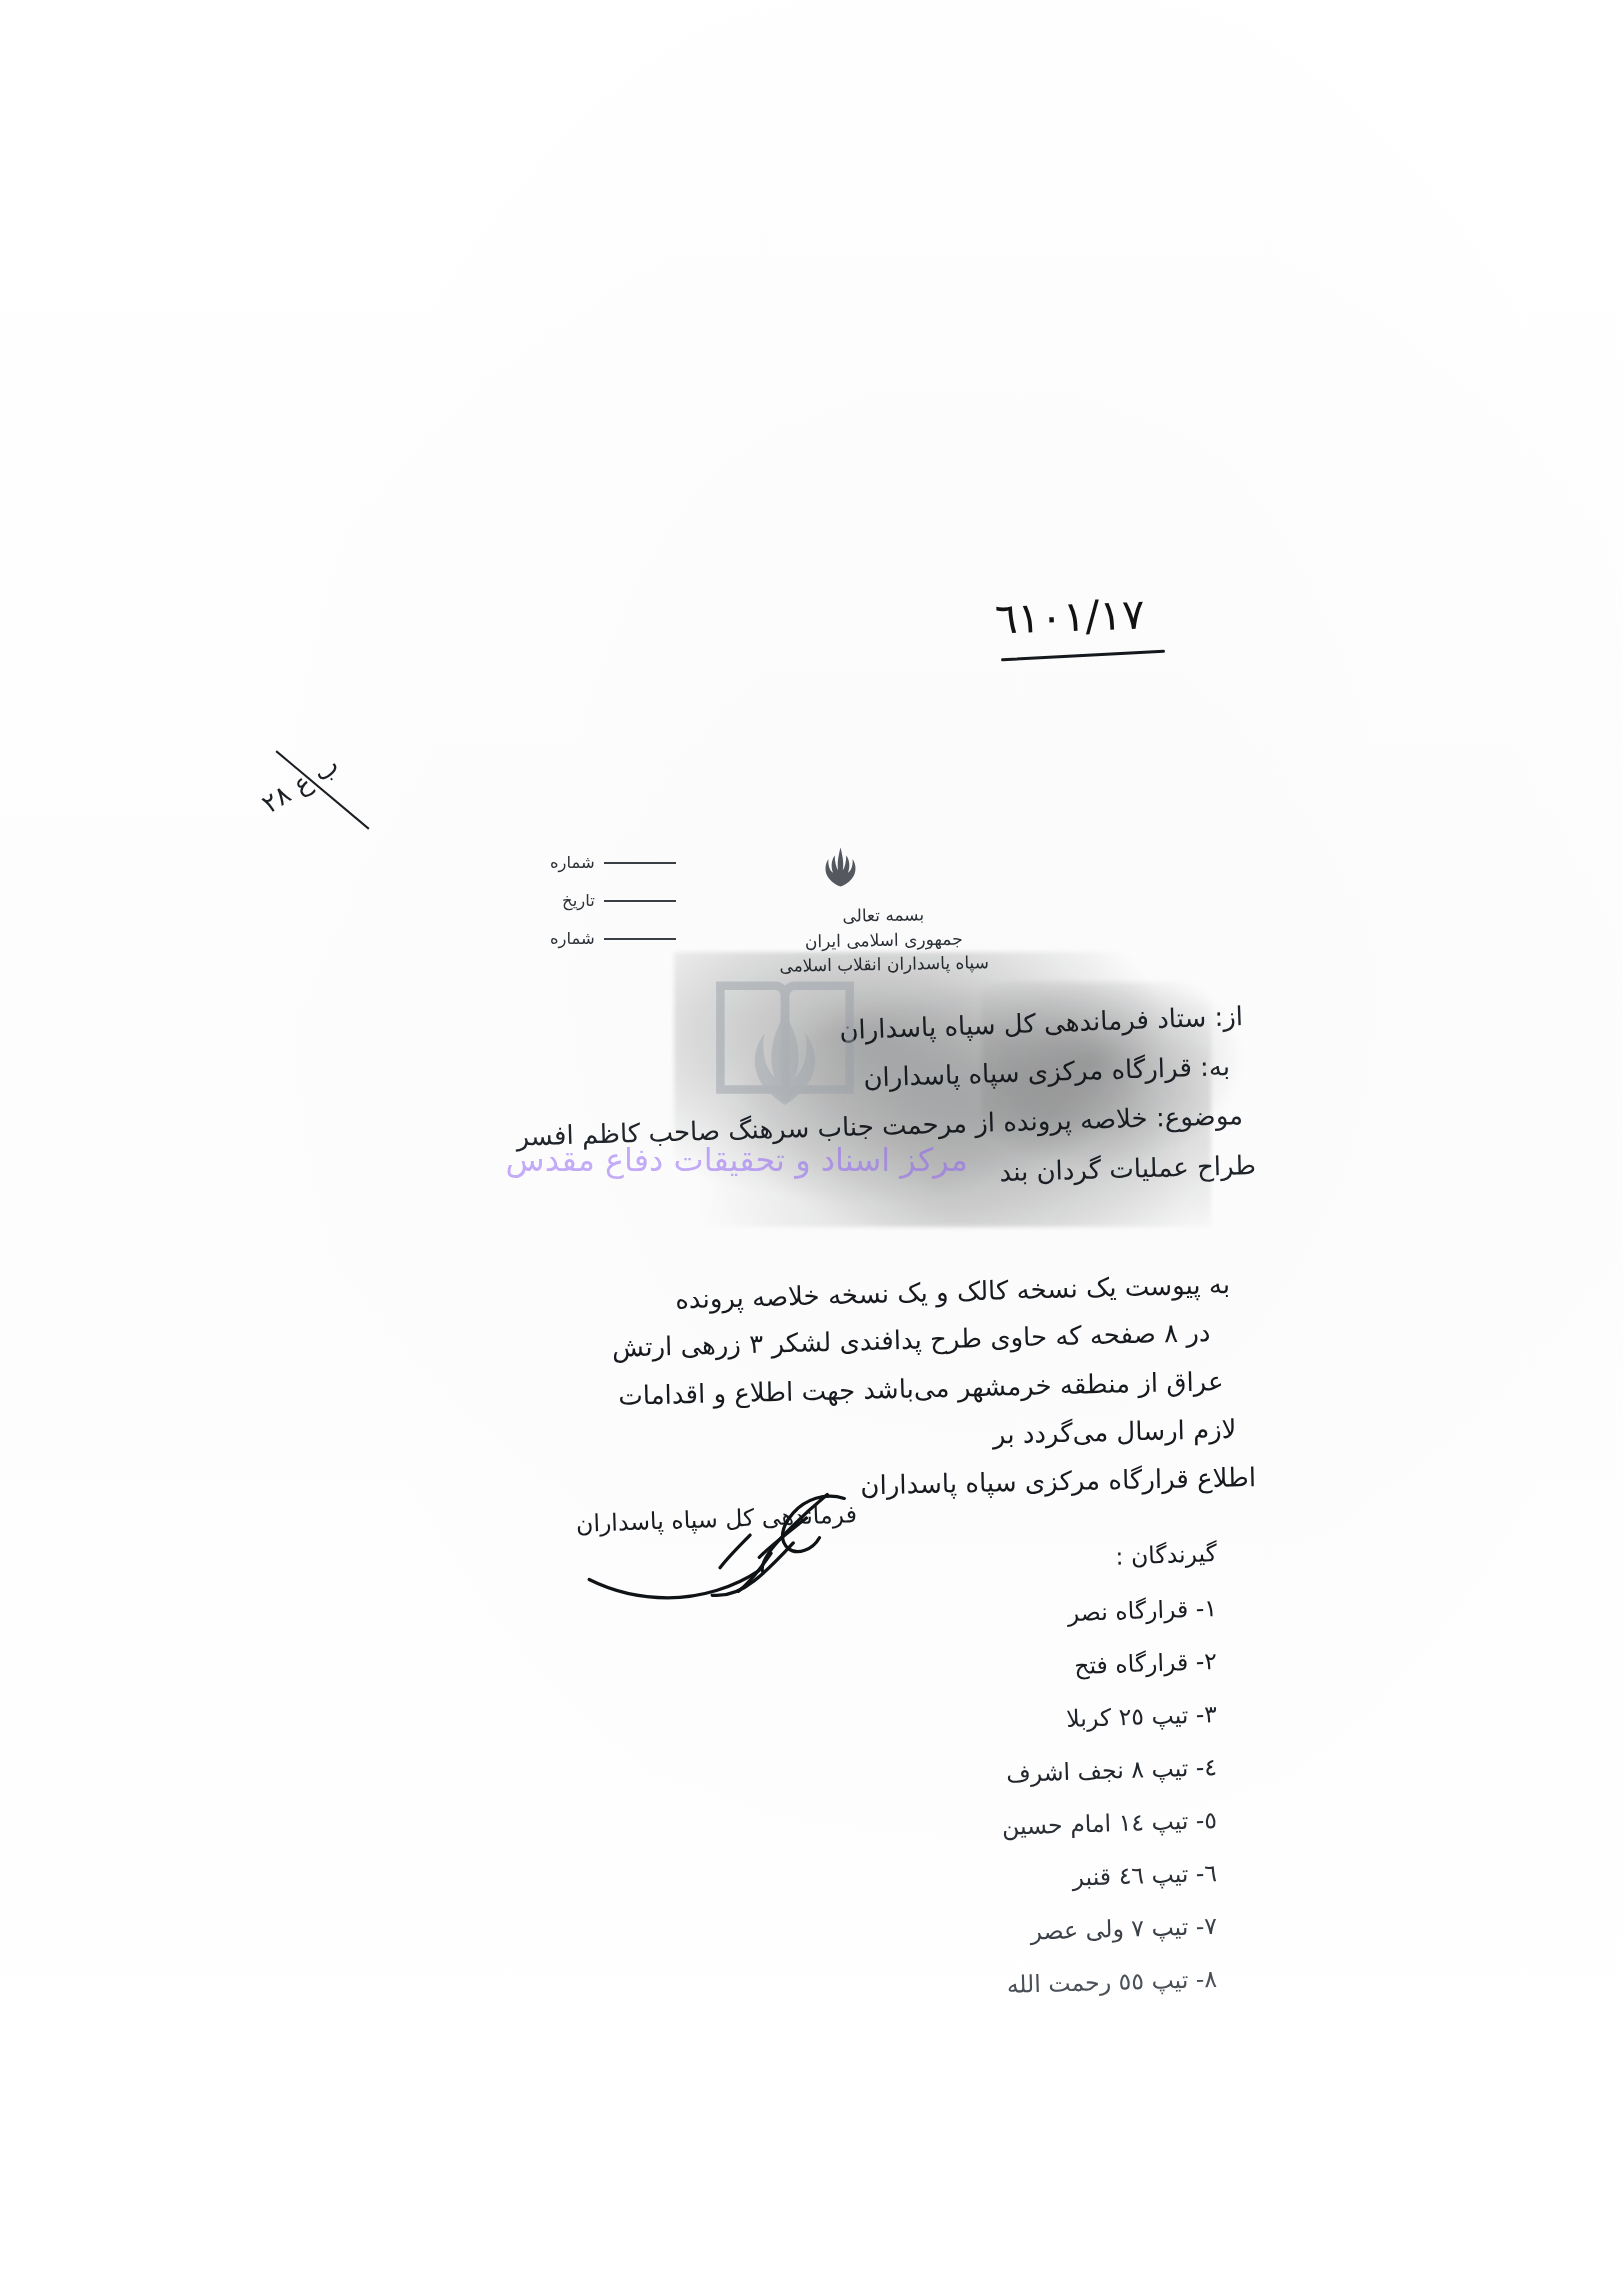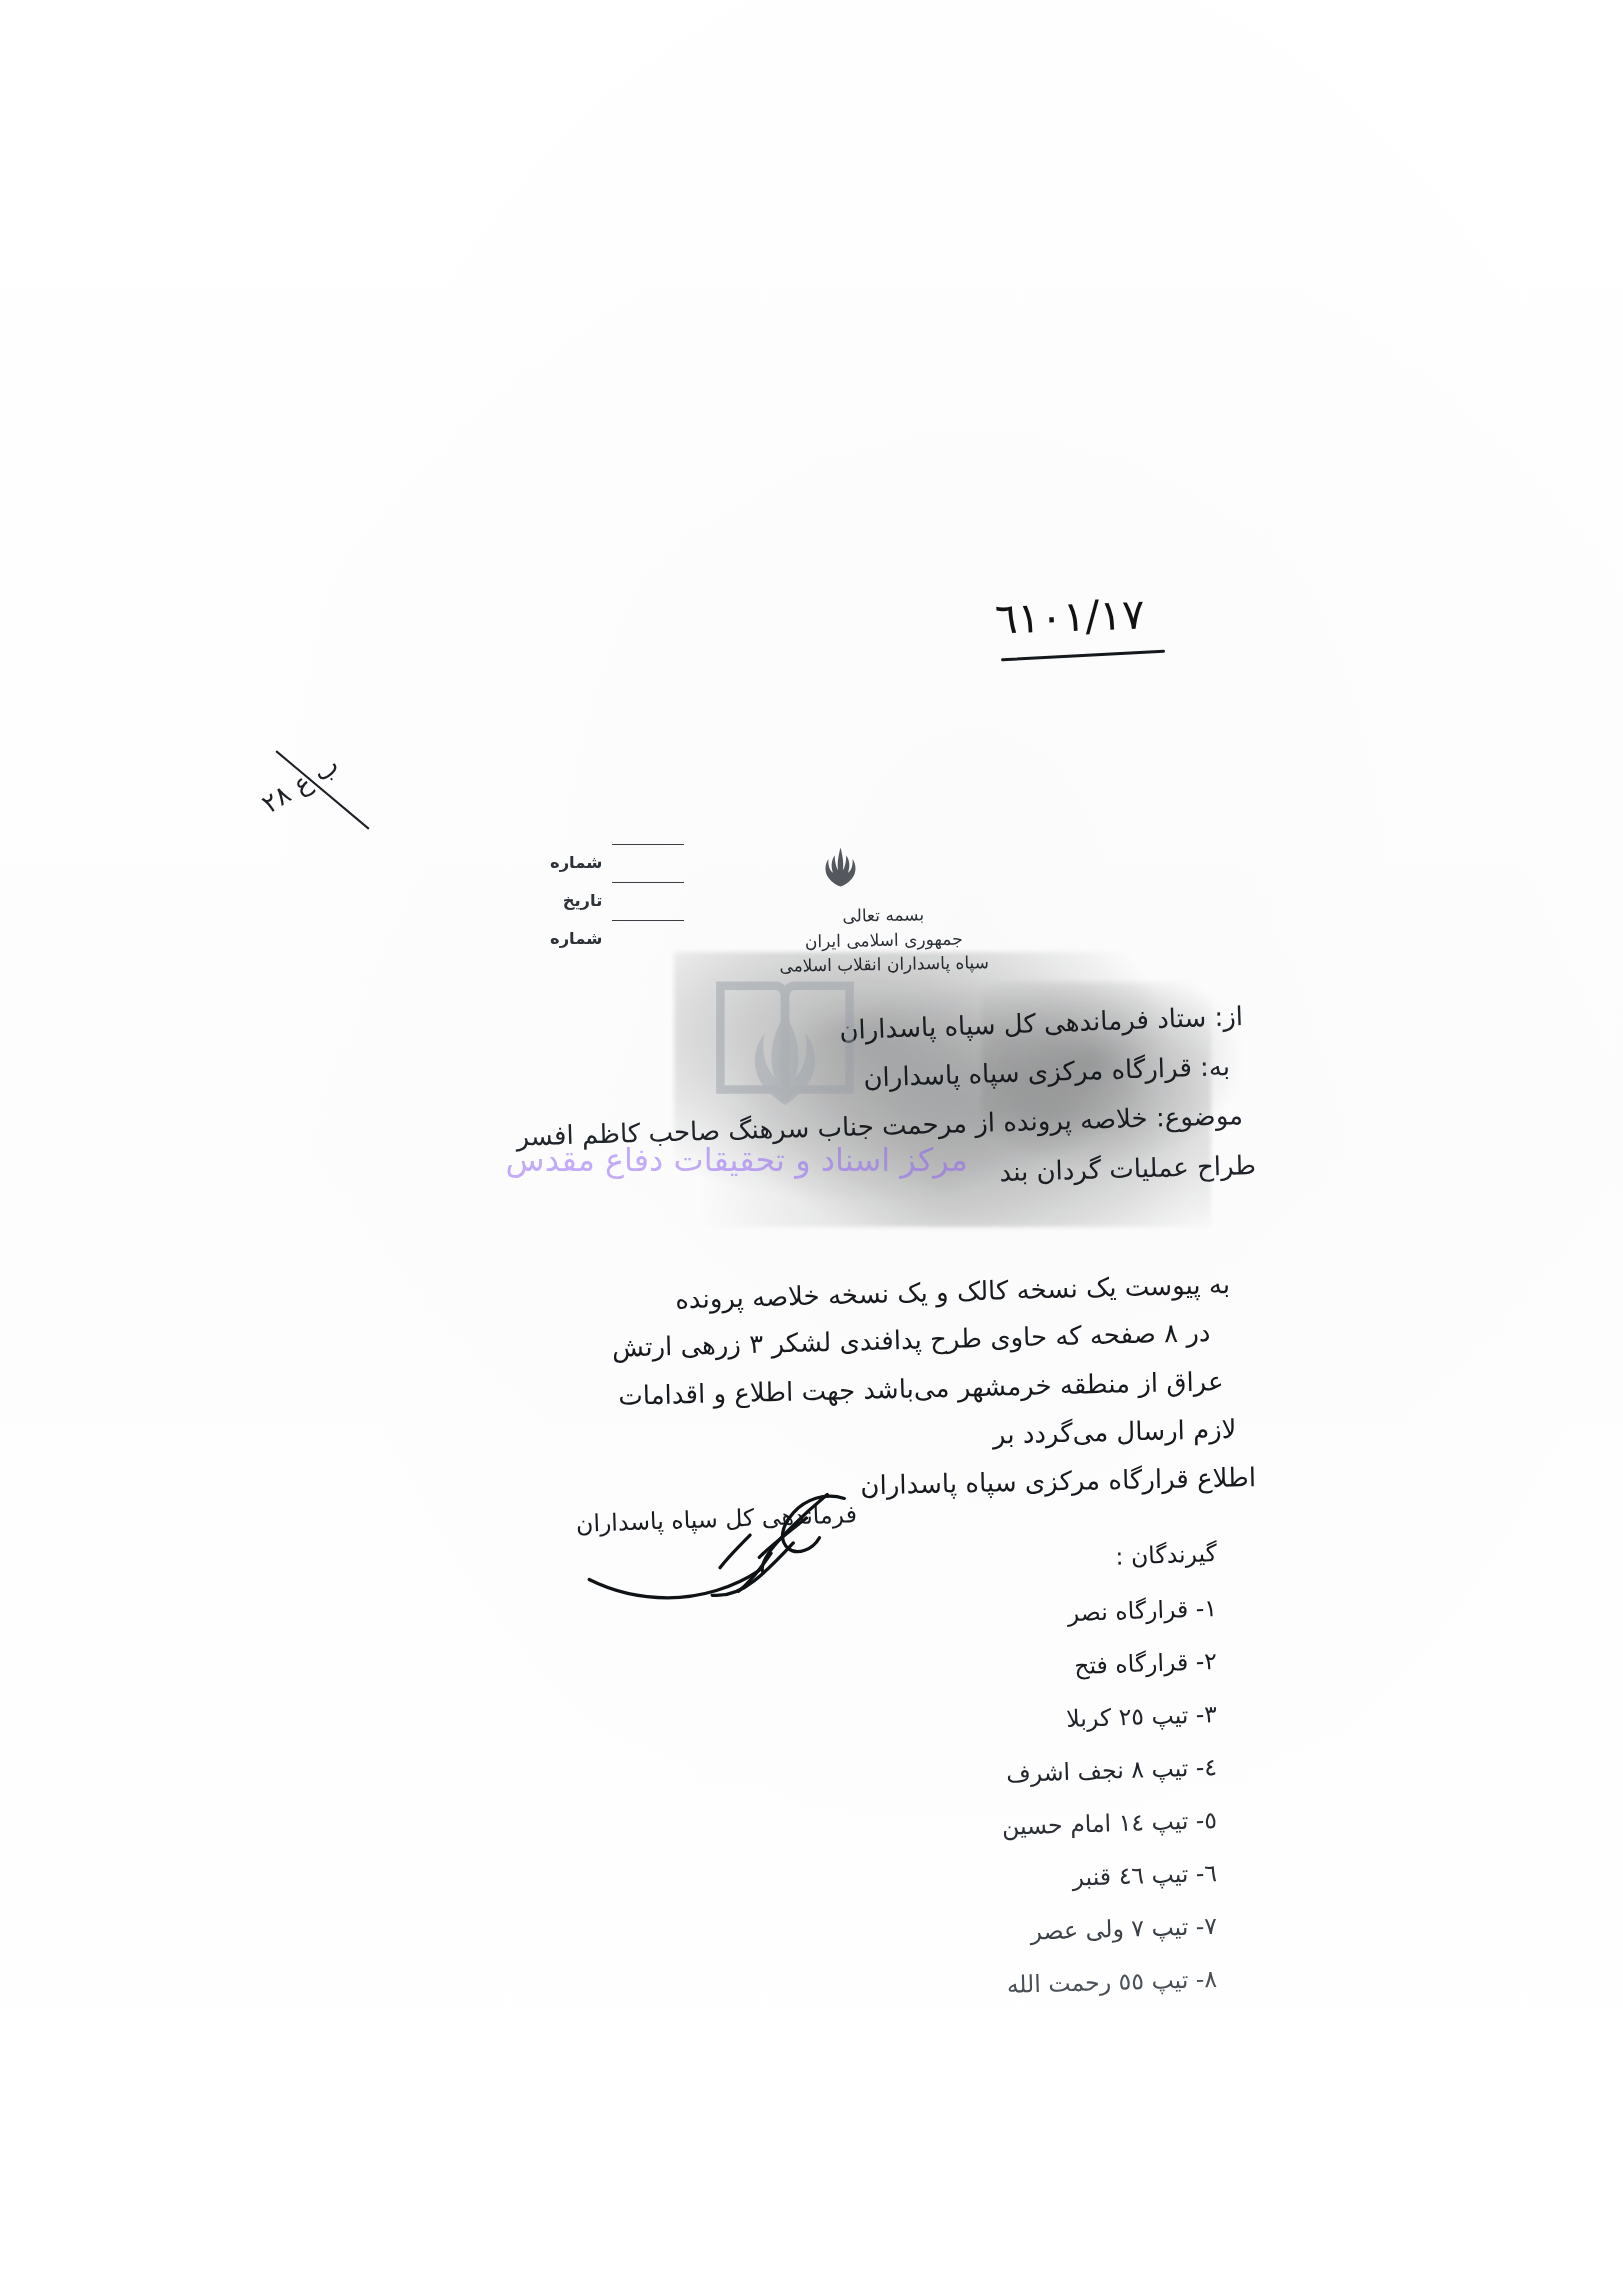--- a/index.html
+++ b/index.html
@@ -94,24 +94,23 @@
   .form-labels {
     position: absolute;
     top: 844px;
     left: 550px;
     font-size: 16.4px;
     color: #2d3238;
     line-height: 38px;
   }
   .form-labels .row {
     display: flex;
-    align-items: flex-start;
+    align-items: center;
     gap: 9.2px;
     height: 38px;
-    font-weight: bold;
   }
   .form-labels .rule {
     display: inline-block;
     width: 72px;
     height: 1.3px;
     background: #3a3f46;
   }
 
   
   .smudge {

